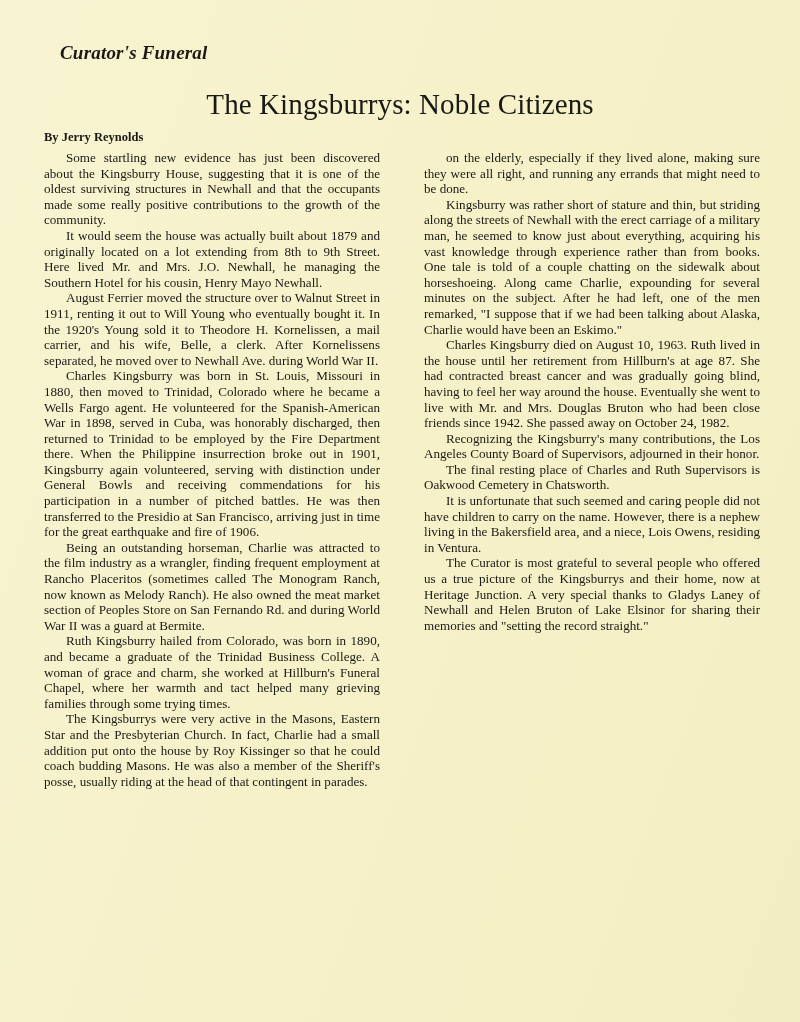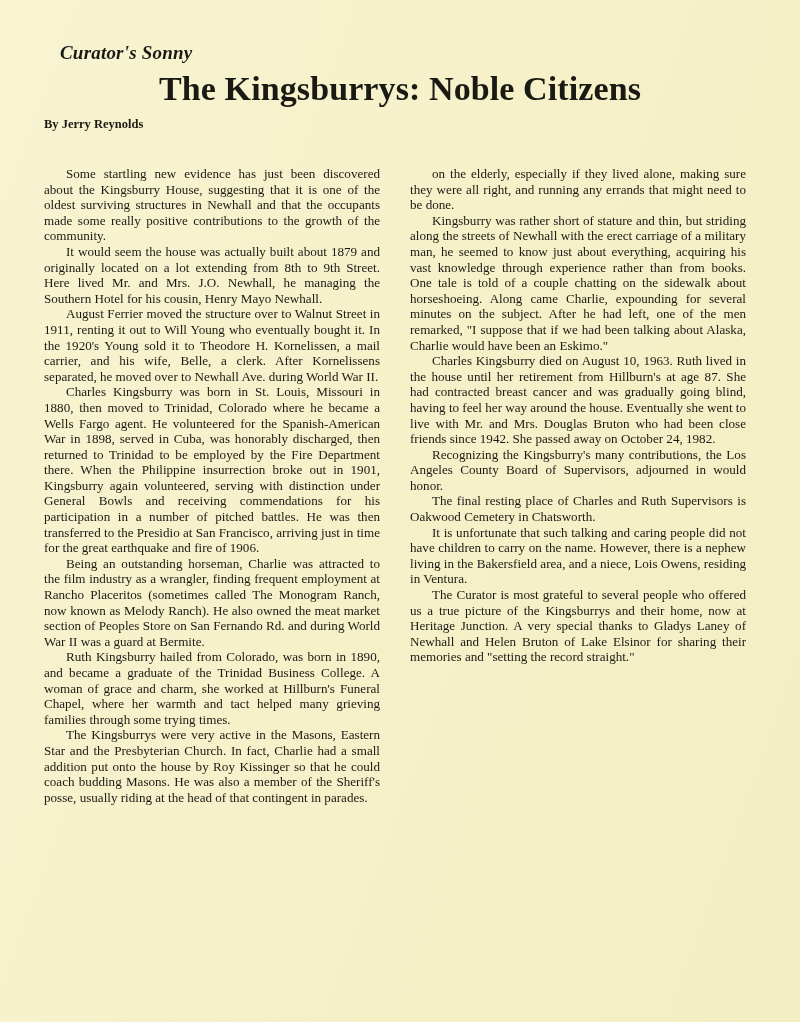--- a/index.html
+++ b/index.html
@@ -26,35 +26,35 @@
     font-family: "Liberation Serif", serif;
     font-style: italic;
     font-weight: bold;
     font-size: 19px;
     letter-spacing: 0.2px;
     margin: 6px 0 2px 16px;
   }
   .headline {
     text-align: center;
     font-family: "Liberation Serif", serif;
-    font-weight: bold;
-    font-size: 34px;
+    font-weight: normal;
+    font-size: 29px;
     letter-spacing: 0.1px;
-    margin: 6px 0 0 0;
+    margin: 24px 0 0 0;
   }
   .byline {
     font-family: "Liberation Serif", serif;
     font-weight: bold;
     font-size: 12.5px;
     margin: 9px 0 0 0;
   }
   .columns {
     display: flex;
-    gap: 30px;
-    margin-top: 34px;
+    gap: 44px;
+    margin-top: 5px;
   }
   .col {
     width: 336px;
     flex: 0 0 336px;
   }
   p.body {
     margin: 0;
     text-indent: 22px;
     text-align: justify;
     font-size: 13.1px;
@@ -64,21 +64,21 @@
   }
   p.body + p.body {
     margin-top: 0px;
   }
 </style>
 </head>
 <body>
 
 <div class="page">
 
-  <div class="kicker">Curator's Sonny</div>
+  <div class="kicker">Curator's Funeral</div>
 
   <h1 class="headline">The Kingsburrys: Noble Citizens</h1>
 
   <div class="byline">By Jerry Reynolds</div>
 
   <div class="columns">
 
     <div class="col">
       <p class="body">Some startling new evidence has just been discovered about the Kingsburry House, suggesting that it is one of the oldest surviving structures in Newhall and that the occupants made some really positive contributions to the growth of the community.</p>
       <p class="body">It would seem the house was actually built about 1879 and originally located on a lot extending from 8th to 9th Street. Here lived Mr. and Mrs. J.O. Newhall, he managing the Southern Hotel for his cousin, Henry Mayo Newhall.</p>
@@ -86,20 +86,20 @@
       <p class="body">Charles Kingsburry was born in St. Louis, Missouri in 1880, then moved to Trinidad, Colorado where he became a Wells Fargo agent. He volunteered for the Spanish-American War in 1898, served in Cuba, was honorably discharged, then returned to Trinidad to be employed by the Fire Department there. When the Philippine insurrection broke out in 1901, Kingsburry again volunteered, serving with distinction under General Bowls and receiving commendations for his participation in a number of pitched battles. He was then transferred to the Presidio at San Francisco, arriving just in time for the great earthquake and fire of 1906.</p>
       <p class="body">Being an outstanding horseman, Charlie was attracted to the film industry as a wrangler, finding frequent employment at Rancho Placeritos (sometimes called The Monogram Ranch, now known as Melody Ranch). He also owned the meat market section of Peoples Store on San Fernando Rd. and during World War II was a guard at Bermite.</p>
       <p class="body">Ruth Kingsburry hailed from Colorado, was born in 1890, and became a graduate of the Trinidad Business College. A woman of grace and charm, she worked at Hillburn's Funeral Chapel, where her warmth and tact helped many grieving families through some trying times.</p>
       <p class="body">The Kingsburrys were very active in the Masons, Eastern Star and the Presbyterian Church. In fact, Charlie had a small addition put onto the house by Roy Kissinger so that he could coach budding Masons. He was also a member of the Sheriff's posse, usually riding at the head of that contingent in parades.</p>
     </div>
 
     <div class="col">
       <p class="body">on the elderly, especially if they lived alone, making sure they were all right, and running any errands that might need to be done.</p>
       <p class="body">Kingsburry was rather short of stature and thin, but striding along the streets of Newhall with the erect carriage of a military man, he seemed to know just about everything, acquiring his vast knowledge through experience rather than from books. One tale is told of a couple chatting on the sidewalk about horseshoeing. Along came Charlie, expounding for several minutes on the subject. After he had left, one of the men remarked, "I suppose that if we had been talking about Alaska, Charlie would have been an Eskimo."</p>
       <p class="body">Charles Kingsburry died on August 10, 1963. Ruth lived in the house until her retirement from Hillburn's at age 87. She had contracted breast cancer and was gradually going blind, having to feel her way around the house. Eventually she went to live with Mr. and Mrs. Douglas Bruton who had been close friends since 1942. She passed away on October 24, 1982.</p>
-      <p class="body">Recognizing the Kingsburry's many contributions, the Los Angeles County Board of Supervisors, adjourned in would honor.</p>
+      <p class="body">Recognizing the Kingsburry's many contributions, the Los Angeles County Board of Supervisors, adjourned in their honor.</p>
       <p class="body">The final resting place of Charles and Ruth Supervisors is Oakwood Cemetery in Chatsworth.</p>
-      <p class="body">It is unfortunate that such talking and caring people did not have children to carry on the name. However, there is a nephew living in the Bakersfield area, and a niece, Lois Owens, residing in Ventura.</p>
+      <p class="body">It is unfortunate that such seemed and caring people did not have children to carry on the name. However, there is a nephew living in the Bakersfield area, and a niece, Lois Owens, residing in Ventura.</p>
       <p class="body">The Curator is most grateful to several people who offered us a true picture of the Kingsburrys and their home, now at Heritage Junction. A very special thanks to Gladys Laney of Newhall and Helen Bruton of Lake Elsinor for sharing their memories and "setting the record straight."</p>
     </div>
 
   </div>
 </div>
 
 </body></html>

